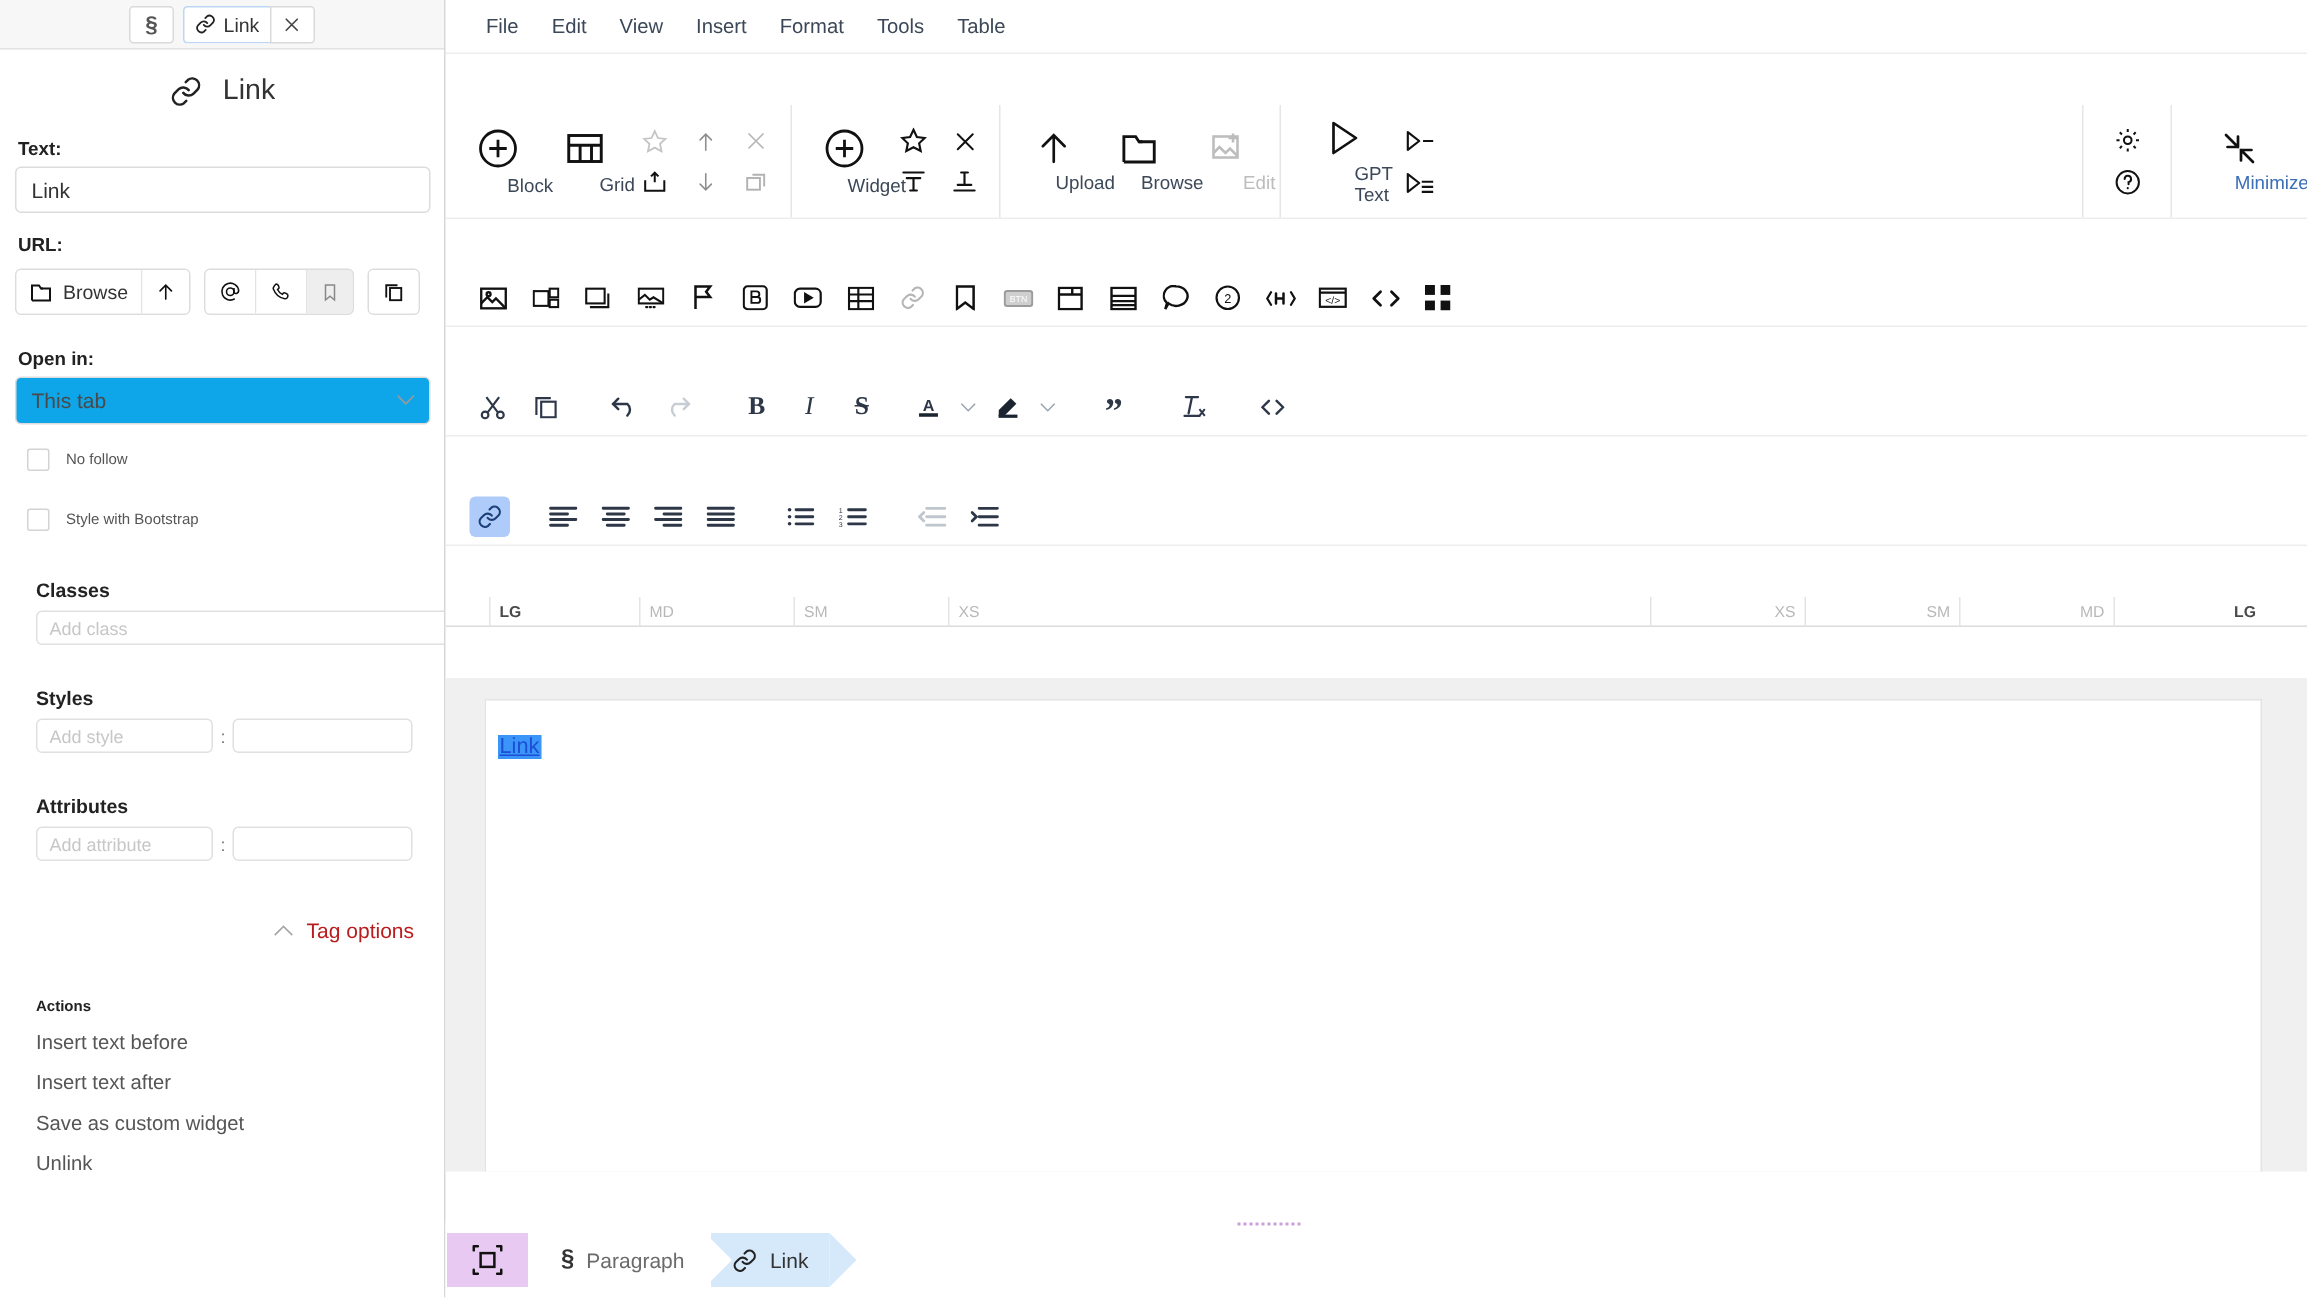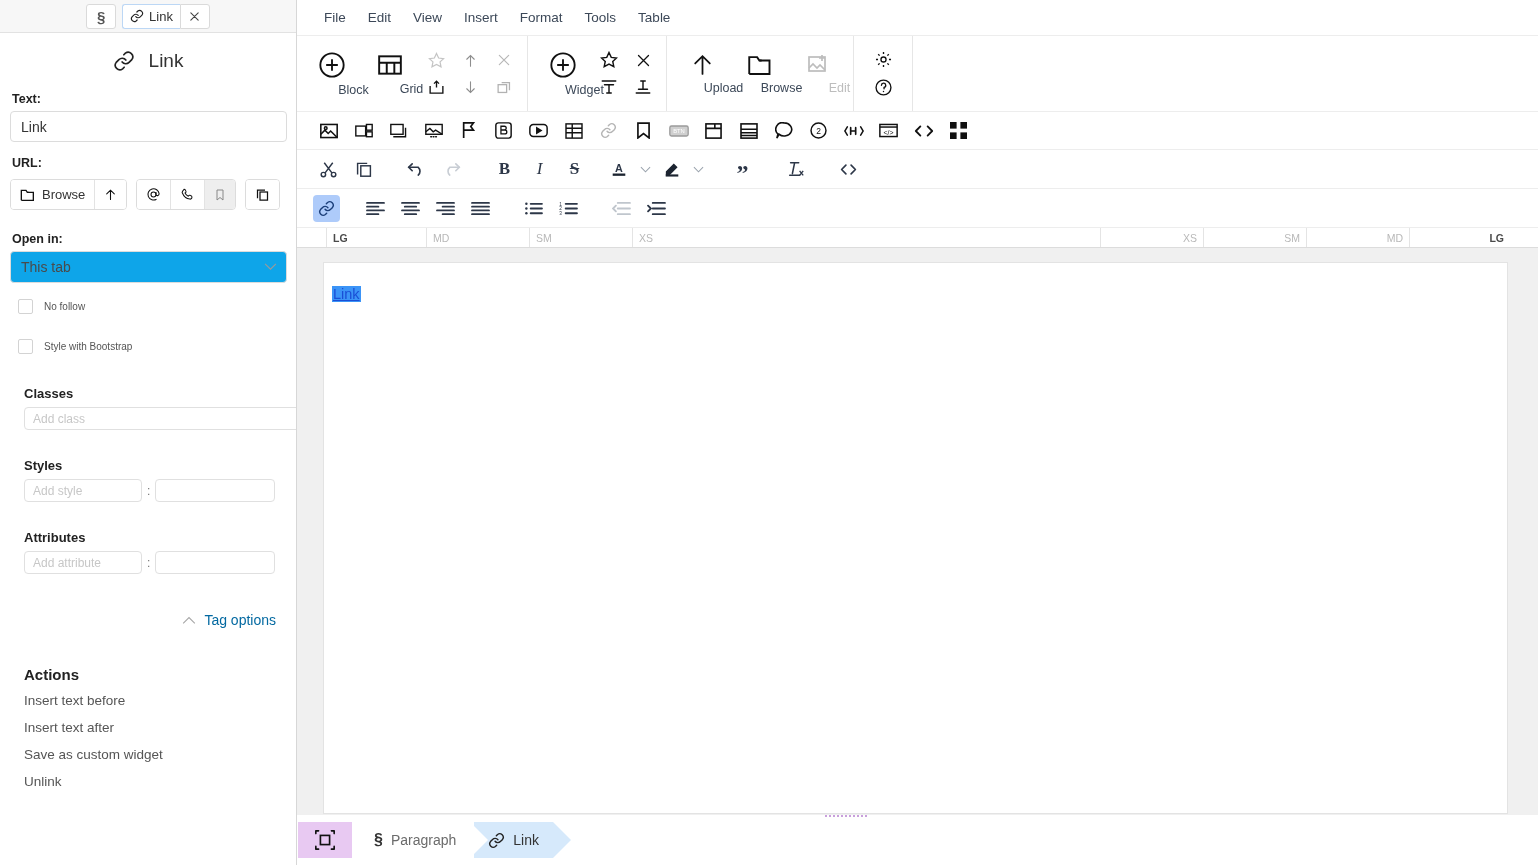--- a/index.html
+++ b/index.html
@@ -95,28 +95,28 @@
     font-size: 12px; color: #333; padding: 0 8px; background:#fff;
     outline:none; font-family: "Liberation Sans", sans-serif;
   }
   .small-inp::placeholder { color: #c7c7c7; }
   .pairrow { display: flex; align-items: center; gap: 5px; }
   .colon { color: #777; font-size: 12px; }
 
   .tagopts {
     display: flex; align-items: center; justify-content: flex-end;
     gap: 8px; padding-right: 10px; margin-top: 38px;
-    color: #0369a1; font-size: 14px; cursor: pointer;
-  }
-
-  .actions-h { font-size: 15px; font-weight: bold; color: #222; margin: 38px 0 10px 14px; }
+    color: #b91c1c; font-size: 14px; cursor: pointer;
+  }
+
+  .actions-h { font-size: 10px; font-weight: bold; color: #222; margin: 38px 0 10px 14px; }
   .act-item { font-size: 13.5px; color: #555; margin: 0 0 12px 14px; cursor: pointer; }
 
   
-  .editor { width: 1241px; height: 865px; display: flex; flex-direction: column; background:#fff; }
+  .editor { width: 1241px; height: 865px; display: flex; flex-direction: column; background:#fff;gap:34px; }
 
   .menubar {
     height: 36px; display: flex; align-items: center;
     padding-left: 16px; gap: 0px;
     border-bottom: 1px solid #ededed; background:#fff;
   }
   .menubar .mi {
     font-size: 13.5px; color: #3c4858; padding: 4px 11px;
     cursor: pointer; border-radius: 3px;
   }
@@ -502,39 +502,74 @@
             <svg width="24" height="24" viewBox="0 0 24 24" fill="none" stroke="#bdbdbd" stroke-width="1.7">
                 <rect x="3" y="4" width="16" height="14"></rect>
                 <path d="M3 15l4-4 4 4 3-3 5 5"></path>
                 <path d="M16 2v6M13 5h6"></path>
               </svg>
           </span>
           <span class="lb">Edit</span>
         </div>
       </div>
 
+      <div class="bb-group flexfill">
+        <div class="bigbtn" style="width:72px;">
+          <span>
+            <svg width="24" height="26" viewBox="0 0 24 26" fill="none" stroke="#111" stroke-width="1.8" stroke-linejoin="round">
+                <path d="M5 3l15 10L5 23z"></path>
+              </svg>
+          </span>
+          <span class="lb">GPT Text</span>
+        </div>
+        <div class="twostack">
+          <div class="minibtn">
+            <svg width="22" height="18" viewBox="0 0 26 18" fill="none" stroke="#111" stroke-width="1.7" stroke-linejoin="round">
+                <path d="M3 2l9 7-9 7z"></path>
+                <path d="M15 9h8"></path>
+              </svg>
+          </div>
+          <div class="minibtn">
+            <svg width="22" height="18" viewBox="0 0 26 18" fill="none" stroke="#111" stroke-width="1.7" stroke-linejoin="round">
+                <path d="M3 2l9 7-9 7z"></path>
+                <path d="M14 8h9M14 12h9M14 16h9"></path>
+              </svg>
+          </div>
+        </div>
+      </div>
 
       <div class="bb-group">
         <div class="twostack" style="padding:0 8px;">
           <div class="minibtn">
             <svg width="19" height="19" viewBox="0 0 24 24" fill="none" stroke="#111" stroke-width="1.7">
                 <circle cx="12" cy="12" r="3.2"></circle>
                 <path d="M12 2.5v2.6M12 18.9v2.6M21.5 12h-2.6M5.1 12H2.5M18.7 5.3l-1.8 1.8M7.1 16.9l-1.8 1.8M18.7 18.7l-1.8-1.8M7.1 7.1L5.3 5.3"></path>
               </svg>
           </div>
           <div class="minibtn">
             <svg width="19" height="19" viewBox="0 0 24 24" fill="none" stroke="#111" stroke-width="1.7">
                 <circle cx="12" cy="12" r="9.4"></circle>
                 <path d="M9.4 9.2a2.7 2.7 0 1 1 3.3 2.7v1.7" stroke-linecap="round"></path>
                 <circle cx="12" cy="17" r="0.9" fill="#111" stroke="none"></circle>
               </svg>
           </div>
         </div>
       </div>
 
+      <div class="bb-group noborder">
+        <div class="bigbtn" style="width:78px;">
+          <span>
+            <svg width="26" height="24" viewBox="0 0 24 24" fill="none" stroke="#111" stroke-width="1.8" stroke-linecap="round">
+                <path d="M3 3l8 8M11 4v7H4"></path>
+                <path d="M21 21l-8-8M13 20v-7h7"></path>
+              </svg>
+          </span>
+          <span class="lb" style="color:#3c6fb5;">Minimize</span>
+        </div>
+      </div>
     </div>
 
     <div class="iconbar">
       <div class="ib">
         <svg width="18" height="16" viewBox="0 0 22 18" fill="none" stroke="#111" stroke-width="1.9">
             <rect x="1" y="1" width="20" height="16"></rect>
             <path d="M1 13l5-5 4 4 3-3 8 8"></path>
             <circle cx="7" cy="5.5" r="1.6"></circle>
           </svg>
       </div>

